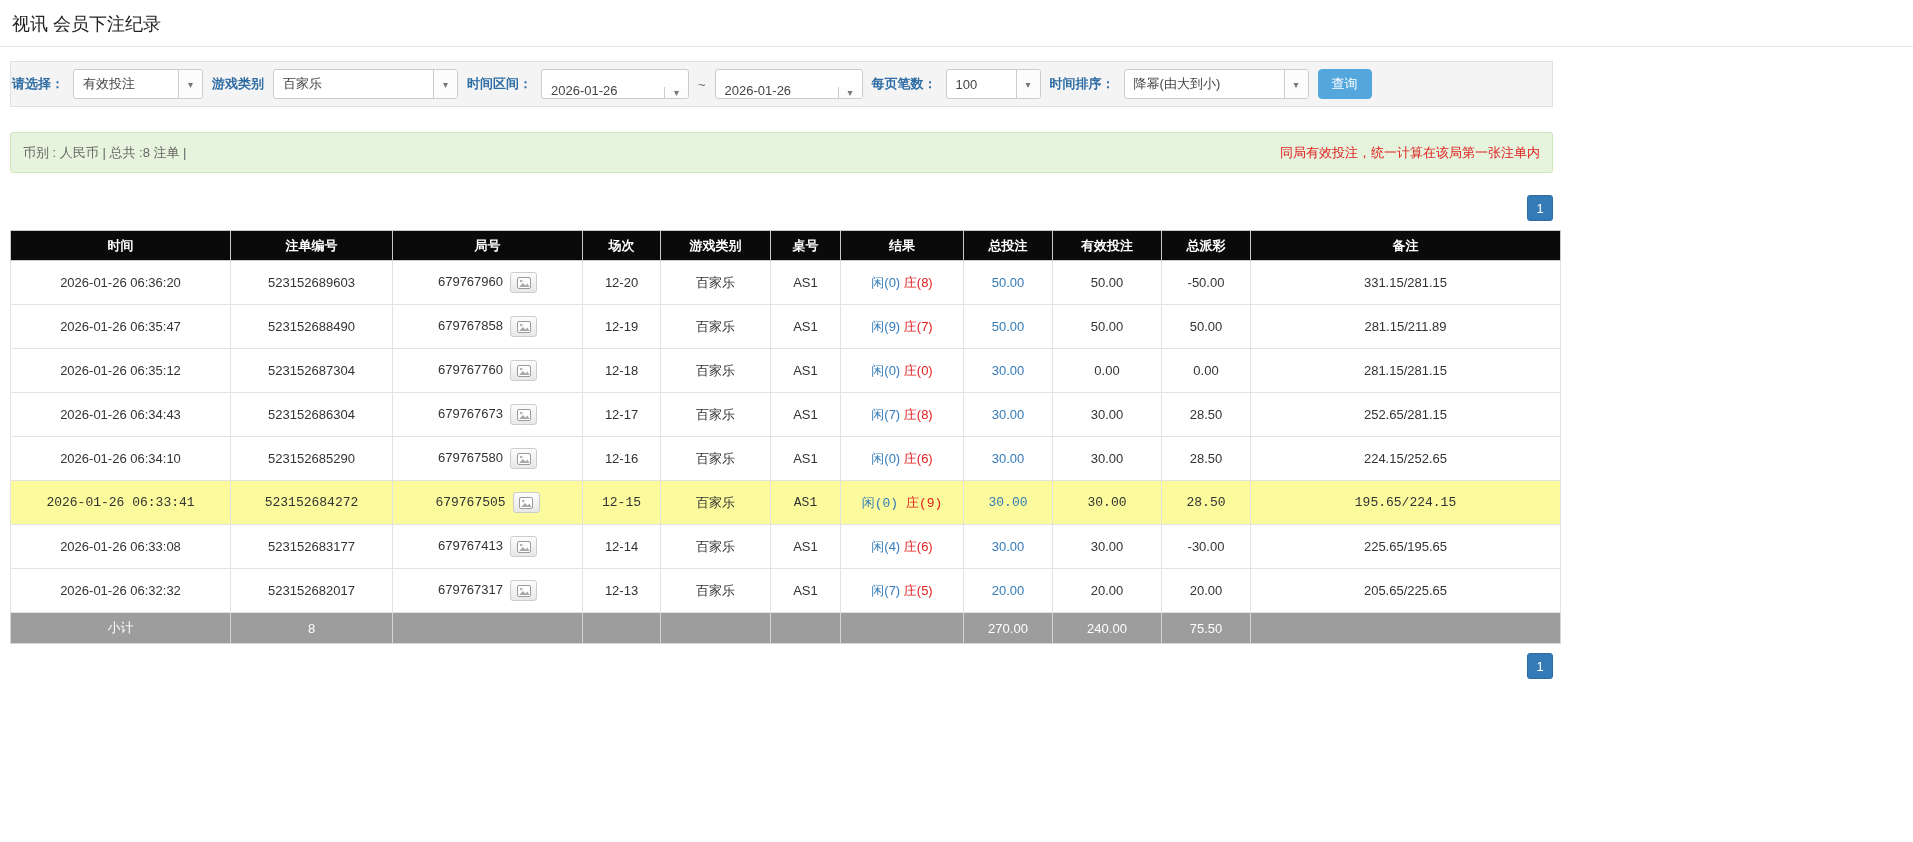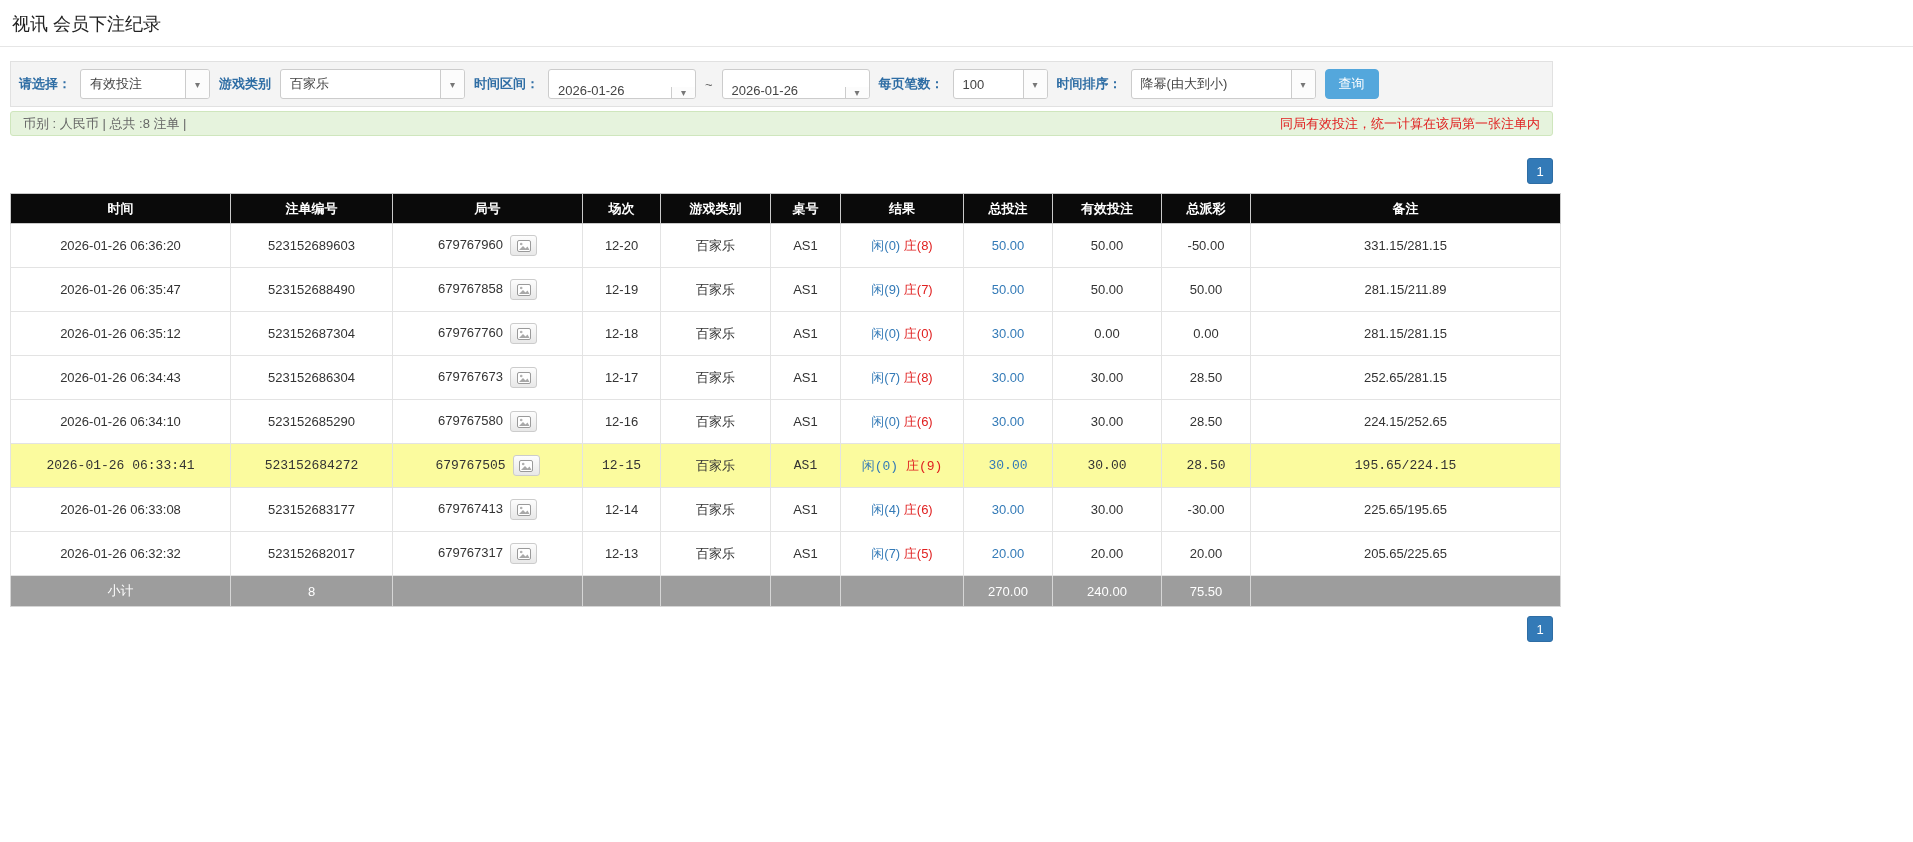--- a/index.html
+++ b/index.html
@@ -23,21 +23,21 @@
     color: #222;
   }
   .content { width: 1563px; padding: 0 10px; }
 
   
   .filter-bar {
     margin-top: 14px;
     background: #f4f4f4;
     border: 1px solid #e1e1e1;
     border-radius: 0;
-    padding: 7px 8px;
+    padding: 7px 1px;
     display: flex;
     align-items: center;
     gap: 9px;
     height: 46px;
   }
   .filter-label { color: var(--accent, #2e6da4); font-weight: bold; white-space: nowrap; }
   .combo {
     display: inline-flex;
     align-items: stretch;
     height: 30px;
@@ -75,26 +75,26 @@
     height: 30px;
     padding: 0 13px;
     font-size: 13px;
     font-family: inherit;
     cursor: pointer;
     flex: none;
   }
 
   
   .summary-bar {
-    margin-top: 4px;
+    margin-top: 25px;
     background: var(--summary-bg, #e6f3dd);
     border: 1px solid var(--summary-border, #cfe6bd);
     border-radius: 3px;
     padding: 8px 12px;
-    height: 25px;
+    height: 41px;
     display: flex;
     justify-content: space-between;
     align-items: center;
   }
   .summary-left { color: #666; }
   .summary-right { color: var(--danger, #e02020); }
 
   
   .pagination { display: flex; justify-content: flex-end; }
   .pagination.top { margin: 22px 0 9px; }

